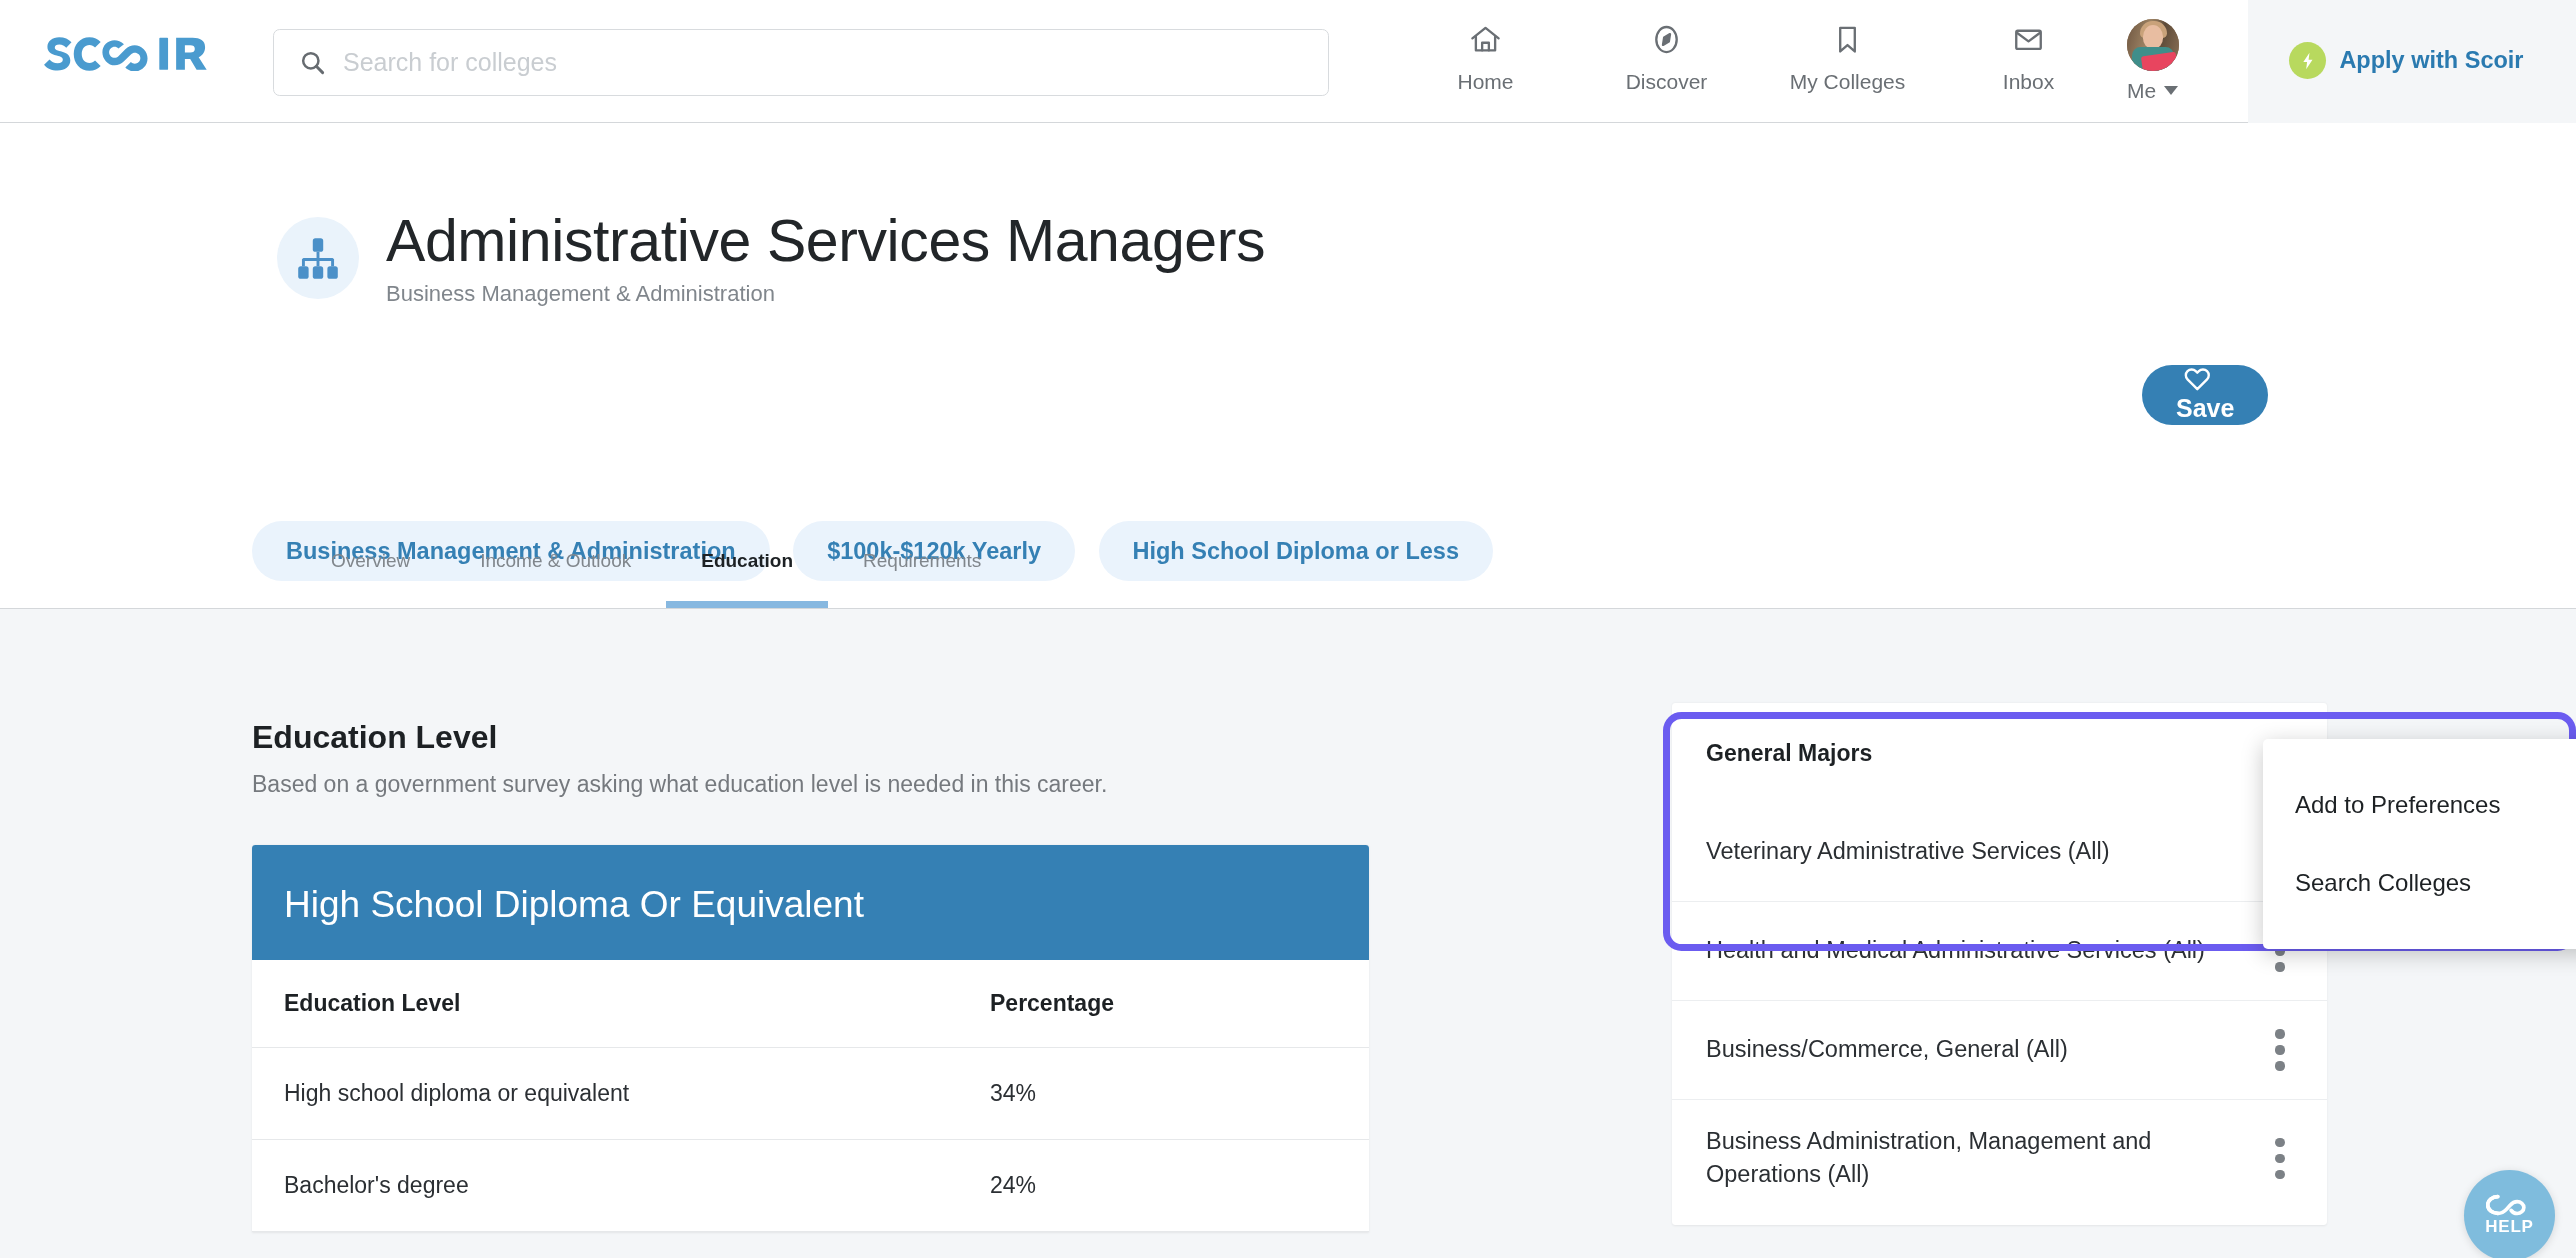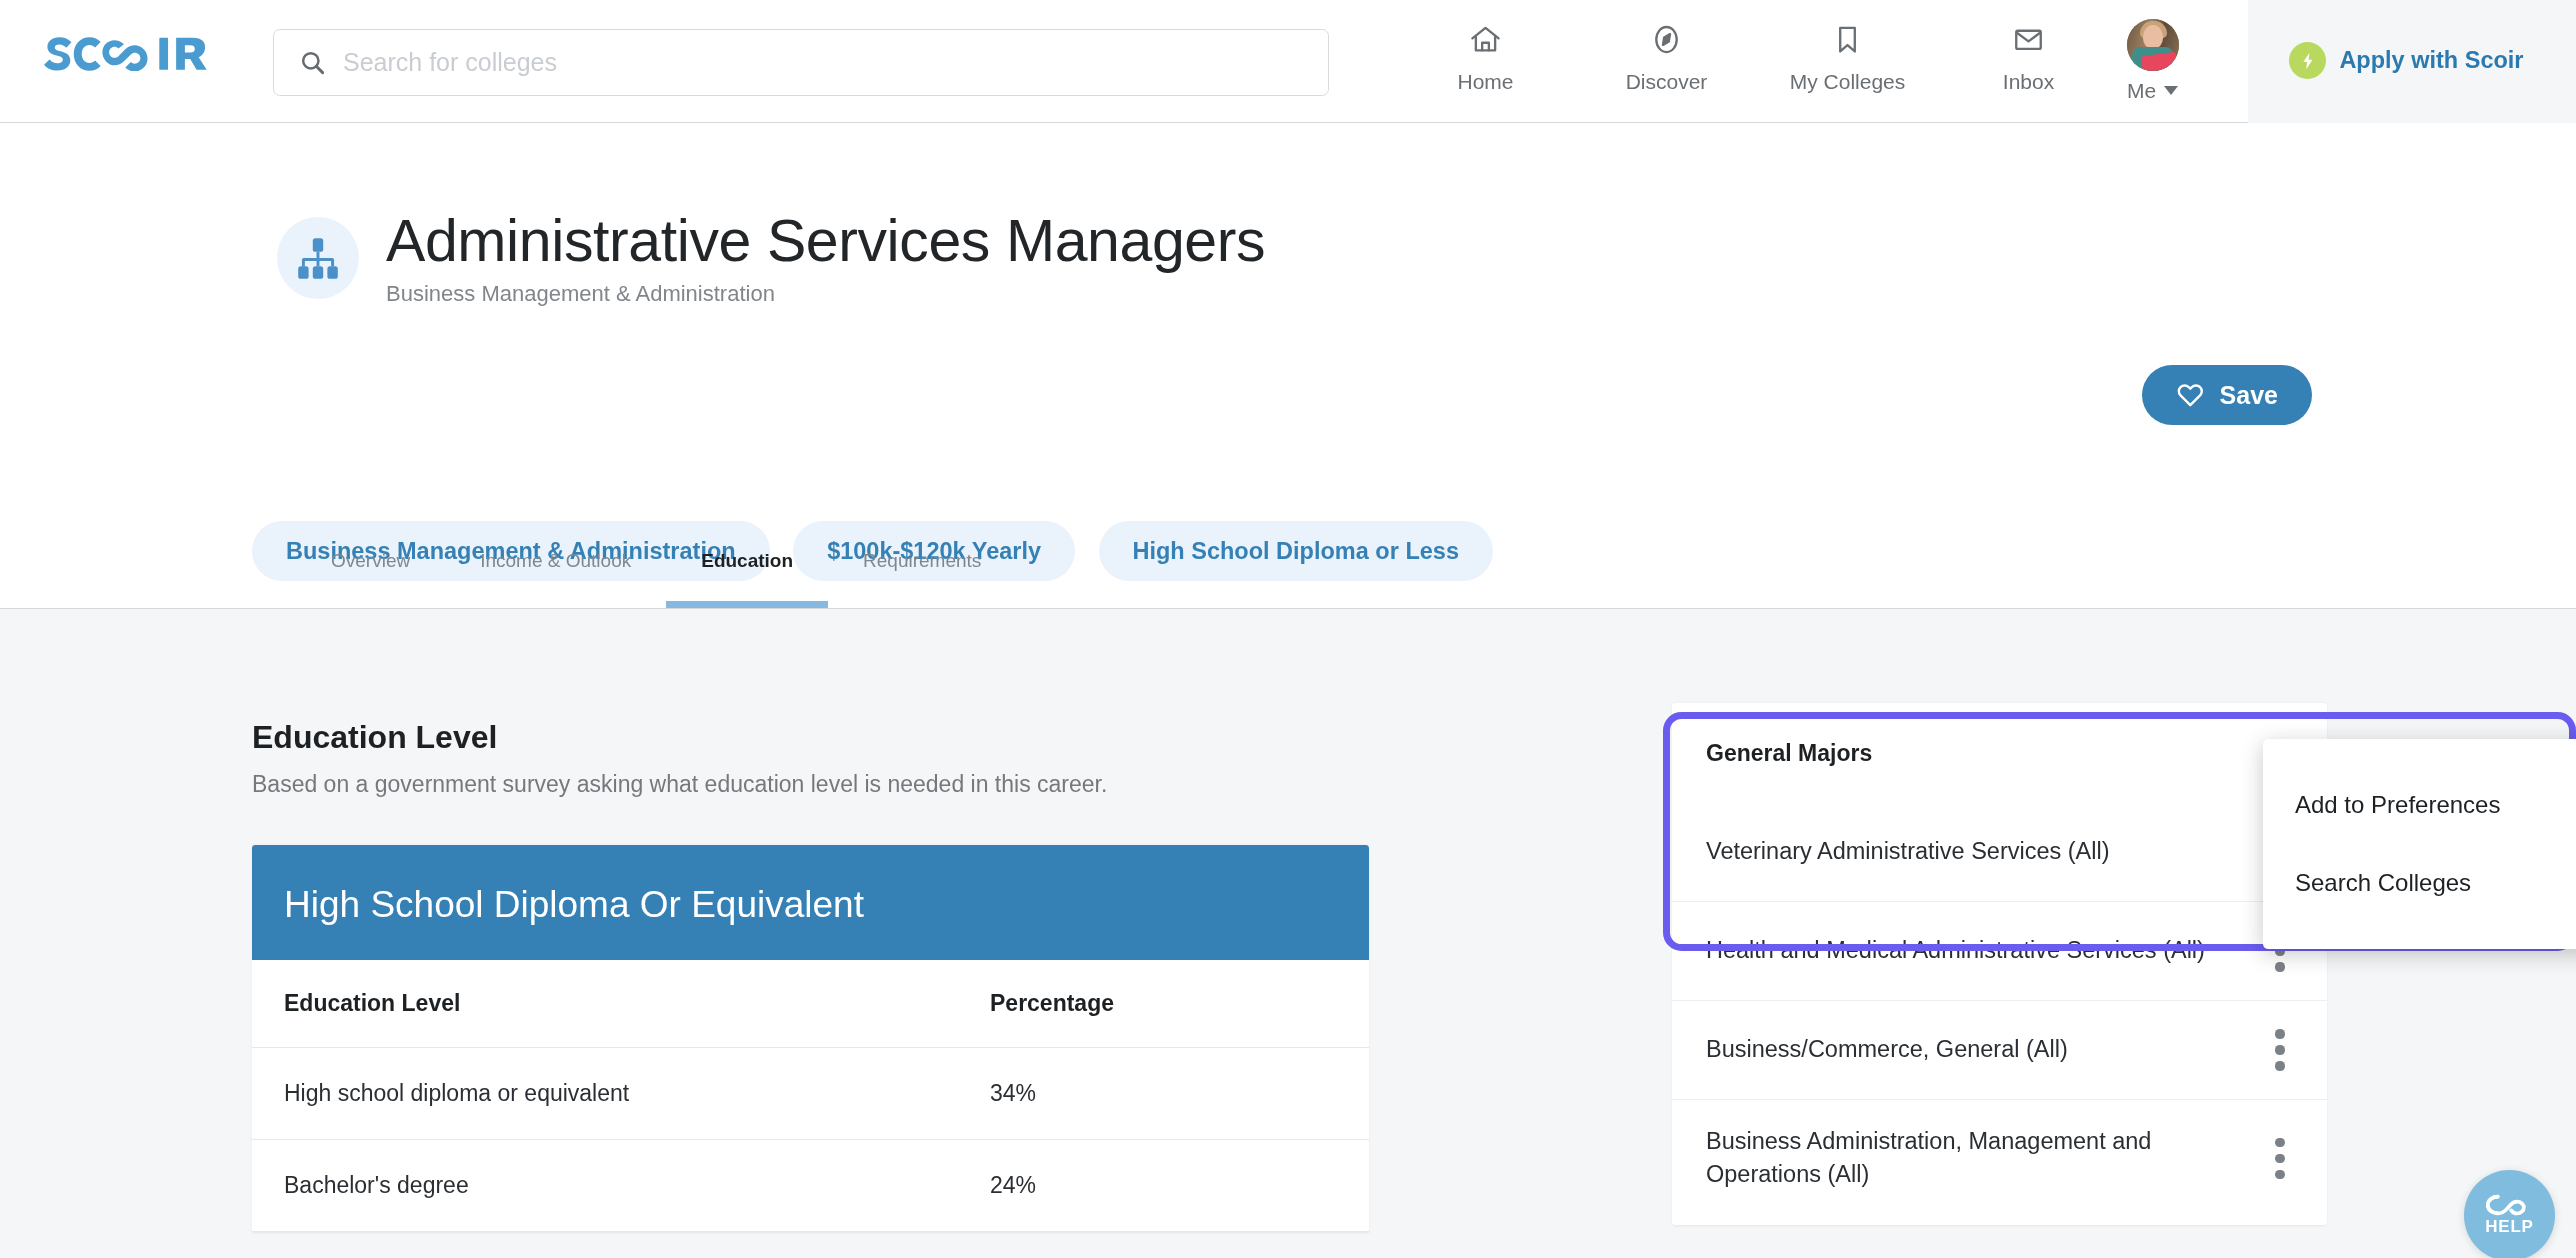--- a/index.html
+++ b/index.html
@@ -180,20 +180,21 @@
     border: none;
     border-radius: 30px;
     background: #3580b4;
     color: #fff;
     font-family: "Liberation Sans", sans-serif;
     font-size: 25px;
     font-weight: bold;
     display: flex;
     align-items: center;
     cursor: pointer;
+    flex-direction: column;
   }
   .savebtn .heart { margin-right: 15px; display:block; }
 
   .pills {
     position: absolute;
     left: 252px; top: 398px;
     display: flex;
   }
   .pill {
     height: 60px;

